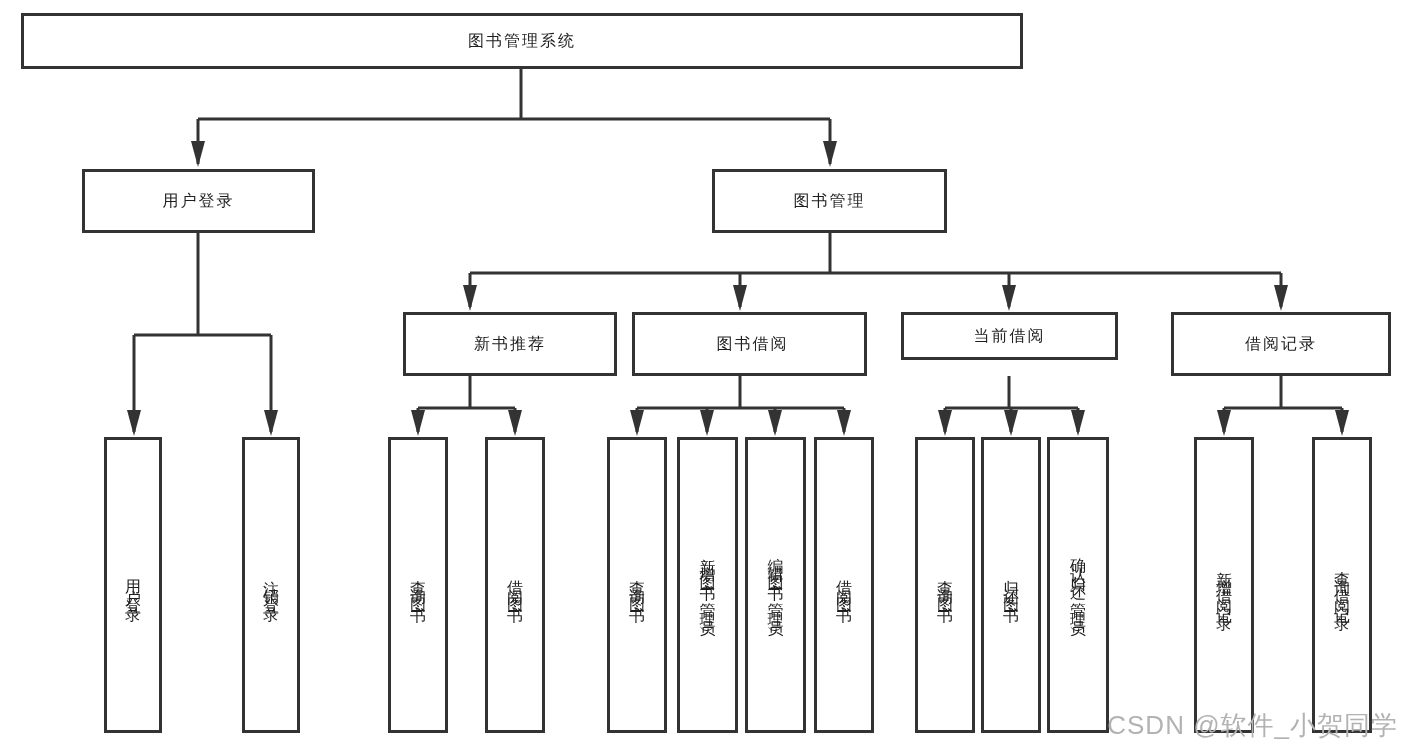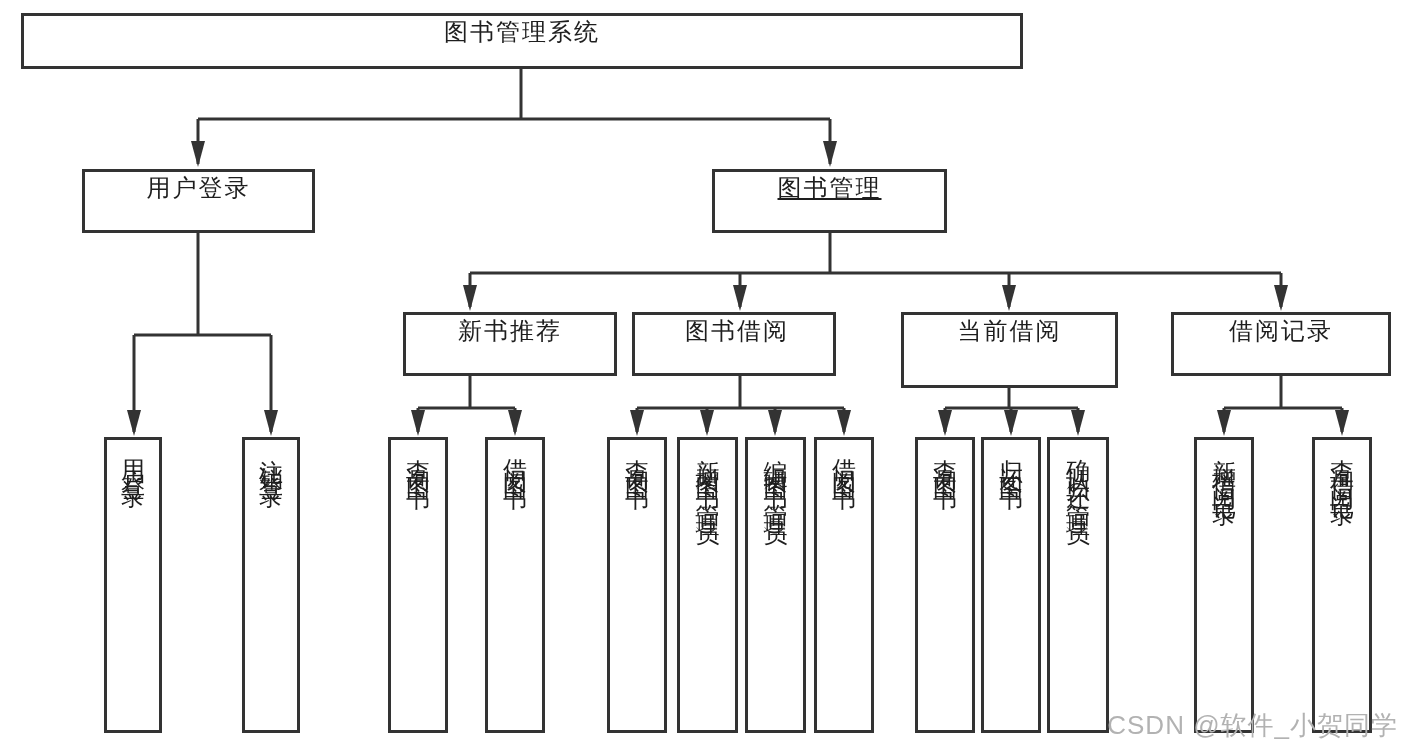--- a/index.html
+++ b/index.html
@@ -20,24 +20,24 @@
     width: 1405px; height: 747px;
   }
   .cl { stroke: var(--line, #333333); stroke-width: 3; fill: none; }
   .ah { fill: var(--line, #333333); stroke: none; }
 
   .node {
     position: absolute;
     background: #ffffff;
     border: 3px solid var(--line, #333333);
     display: flex;
-    align-items: flex-start;
+    align-items: center;
     justify-content: center;
     color: var(--text, #1e1e1e);
-    font-size: 24px;
+    font-size: 16px;
     letter-spacing: 2px;
   }
 
   .node.vertical span {
     writing-mode: vertical-rl;
     text-orientation: mixed;
     letter-spacing: 9px;
     line-height: 1;
     white-space: nowrap;
   }
@@ -120,31 +120,31 @@
       <polygon class="ah" points="1335,410 1349,410 1342,436"></polygon>
   </svg>
 
   <div class="node" style="left:21px; top:13px; width:1002px; height:56px;">
     <span>图书管理系统</span>
   </div>
 
   <div class="node" style="left:82px; top:169px; width:233px; height:64px;">
     <span>用户登录</span>
   </div>
-  <div class="node" style="left:712px; top:169px; width:235px; height:64px;text-decoration:underline;">
+  <div class="node" style="left:712px; top:169px; width:235px; height:64px;">
     <span>图书管理</span>
   </div>
 
   <div class="node" style="left:363px; top:312px; width:214px; height:64px;margin-left:40px;">
     <span>新书推荐</span>
   </div>
-  <div class="node" style="left:632px; top:312px; width:204px; height:64px;padding-left:6px;">
+  <div class="node" style="left:632px; top:312px; width:235px; height:64px;padding-left:6px;">
     <span>图书借阅</span>
   </div>
-  <div class="node" style="left:901px; top:312px; width:217px; height:76px;">
+  <div class="node" style="left:901px; top:312px; width:217px; height:48px;">
     <span>当前借阅</span>
   </div>
   <div class="node" style="left:1171px; top:312px; width:220px; height:64px;">
     <span>借阅记录</span>
   </div>
 
   <div class="node vertical" style="left:104px; top:437px; width:58px; height:296px;">
     <span>用户登录</span>
   </div>
   <div class="node vertical" style="left:242px; top:437px; width:58px; height:296px;">

